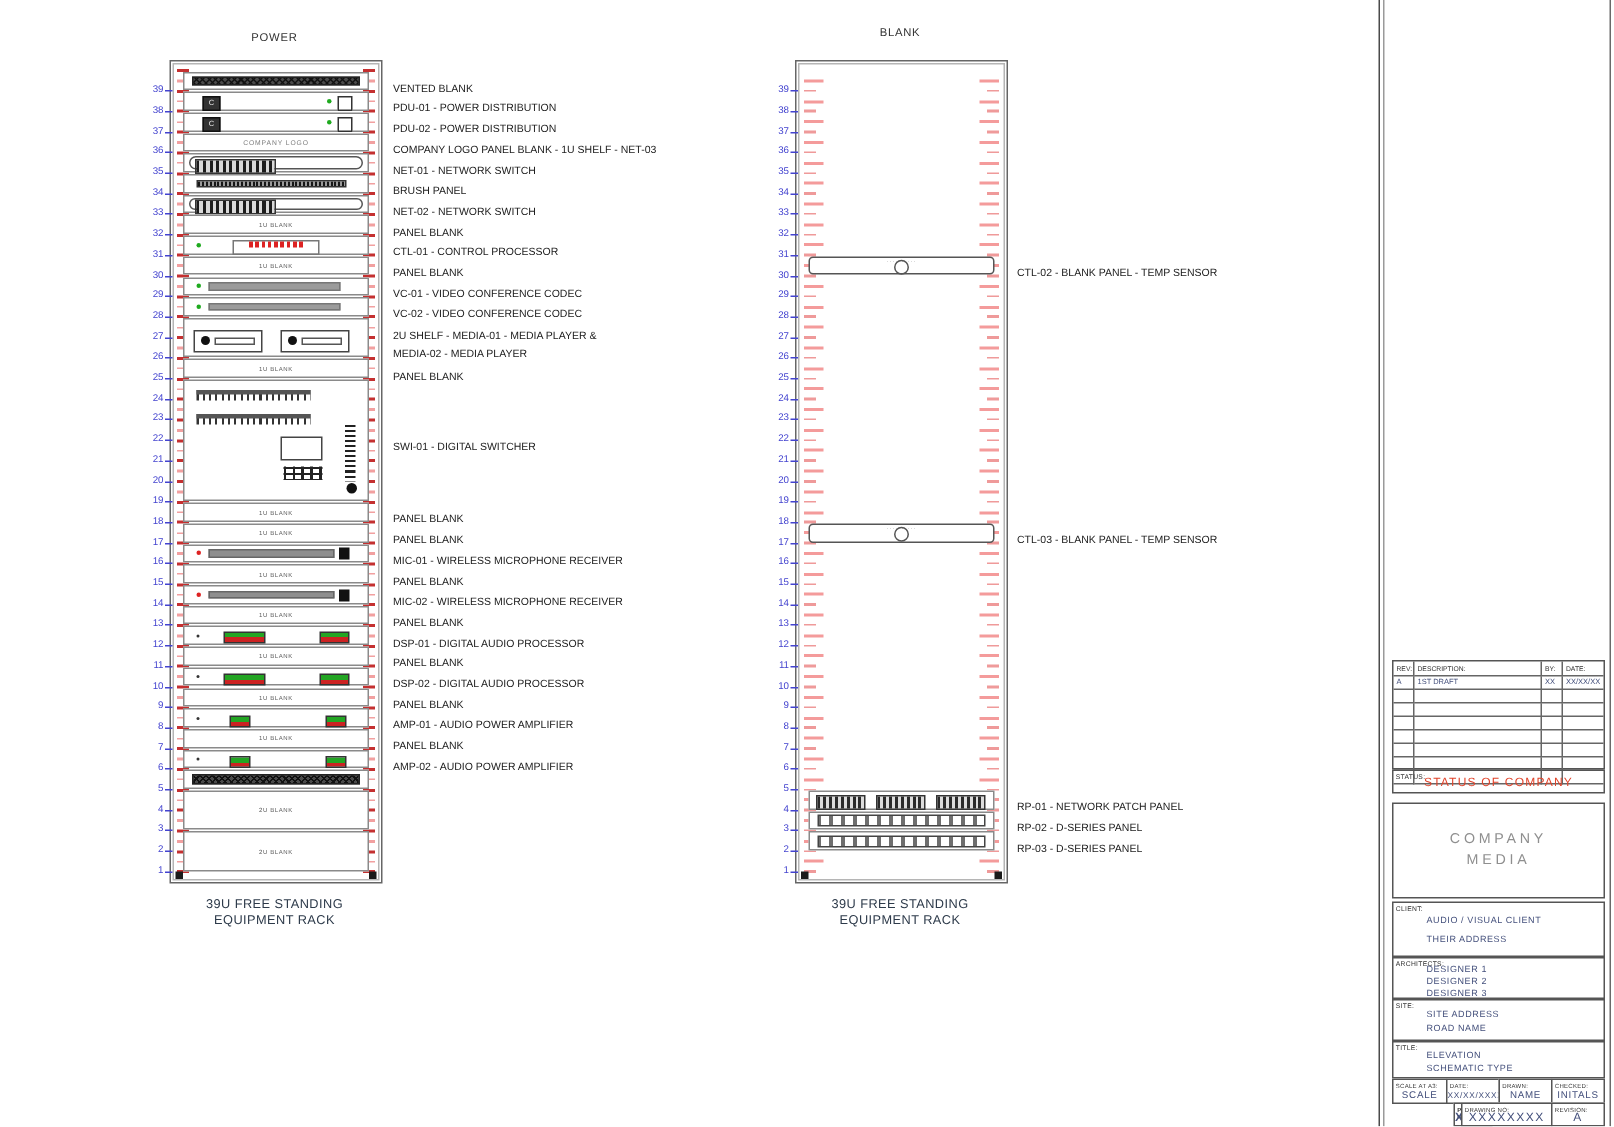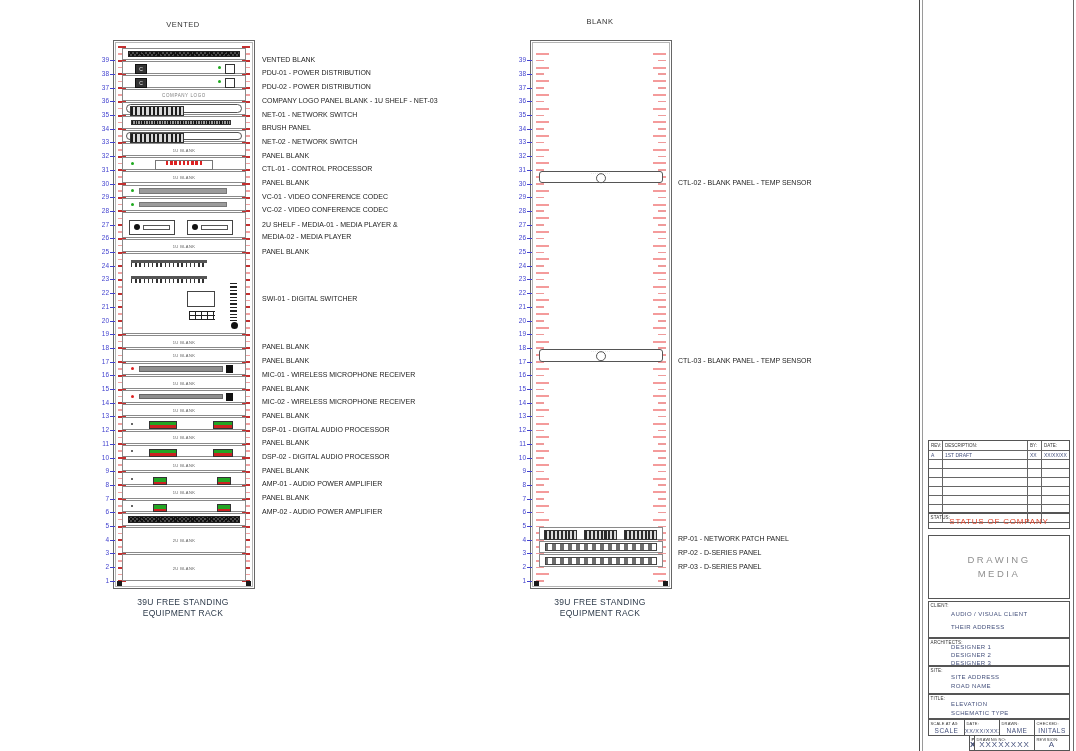--- a/index.html
+++ b/index.html
@@ -78,21 +78,21 @@
   .fcell{position:absolute;border:1px solid #555;box-sizing:border-box;background:#fff;}
   .fcell .tb-label{font-size:4px;}
   .fval{position:absolute;width:100%;text-align:center;bottom:1.5px;font-size:6.5px;color:var(--navy);letter-spacing:.5px;}
   .fval.big{font-size:8px;letter-spacing:1px;}
 </style>
 </head>
 <body>
 
 <div class="sheet">
 
-  <div class="rack-title" style="left:113px;top:20px;">VENTED</div>
+  <div class="rack-title" style="left:113px;top:20px;">POWER</div>
   <div class="rack" id="rack-front" style="left:113px;top:40px;">
     <div class="rack-inner"></div>
   <div class="tick" style="left: 4px; top: 5px; width: 8px; height: 2px; background: rgb(196, 48, 48);"></div>
       <div class="tick" style="right: 4px; top: 5px; width: 8px; height: 2px; background: rgb(196, 48, 48);"></div>
       <div class="tick" style="left: 4px; top: 12.1px; width: 6px; height: 1.5px; background: rgb(242, 160, 160);"></div>
       <div class="tick" style="right: 4px; top: 12.1px; width: 6px; height: 1.5px; background: rgb(242, 160, 160);"></div>
       <div class="unum" style="left: -20px; top: 15.2px;">39</div>
       <div class="uleader" style="left: -4px; top: 19.2px; width: 5px;"></div>
       <div class="tick" style="left: 4px; top: 18.7px; width: 8px; height: 2px; background: rgb(196, 48, 48);"></div>
       <div class="tick" style="right: 4px; top: 18.7px; width: 8px; height: 2px; background: rgb(196, 48, 48);"></div>
@@ -768,21 +768,21 @@
       </div>
   </div>
 
   <div class="status-strip" style="top:513px;">
     <div class="tb-label">STATUS:</div>
     <div class="status-txt">STATUS OF COMPANY</div>
   </div>
 
   <div class="tb-box logo-box" style="top:535px;height:64px;">
     <div>
-      <div>DRAWING</div>
+      <div>COMPANY</div>
       <div>MEDIA</div>
     </div>
   </div>
 
   <div class="tb-box" style="top:601px;height:37px;">
     <div class="tb-label">CLIENT:</div>
     <div class="tb-lines">
       <div>AUDIO / VISUAL CLIENT</div>
       <div style="margin-top:3px;">THEIR ADDRESS</div>
     </div>

